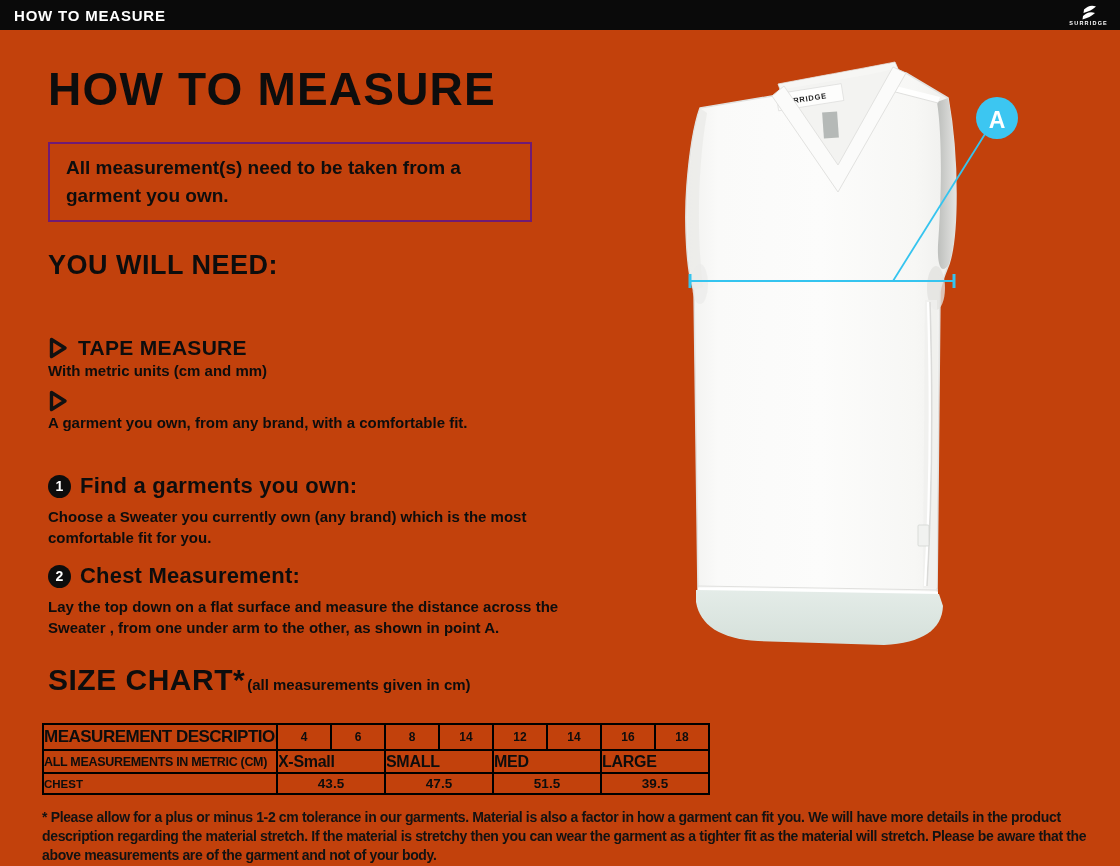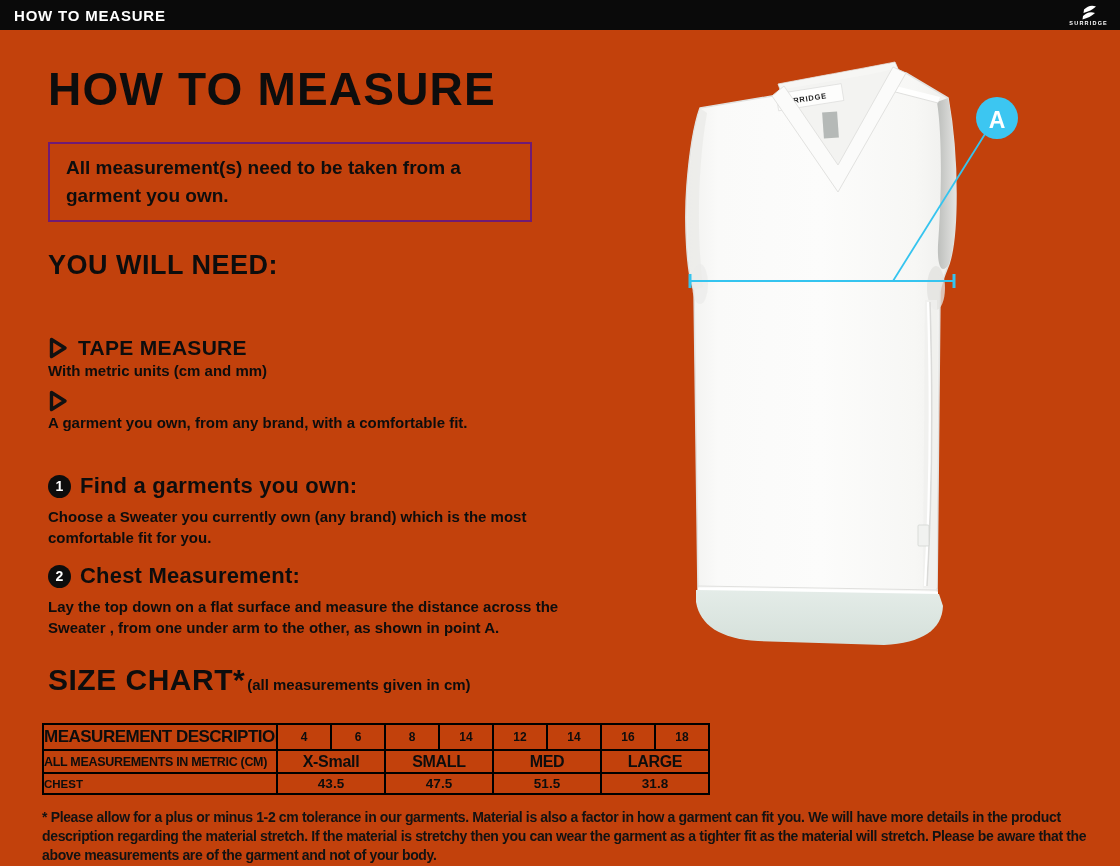--- a/index.html
+++ b/index.html
@@ -48,21 +48,21 @@
   .size-table th,.size-table td{border:2px solid #000;padding:0;color:#0d0d0d;overflow:hidden;white-space:nowrap;}
   .size-table .thin{border-left-width:1px;}
   .size-table .r1 th{height:24px;}
   .size-table .r2 td,.size-table .r2 th{height:21px;margin-left:48px;}
   .size-table .r3 td,.size-table .r3 th{height:19px;}
   .lbl{text-align:left;padding-left:4px;}
   .desc-h{font-size:17px;font-weight:bold;letter-spacing:-.5px;}
   .metric-h{font-size:12.5px;font-weight:bold;letter-spacing:-.3px;}
   .row-h{font-size:11.5px;font-weight:bold;}
   .num{font-size:12px;font-weight:bold;text-align:center;}
-  .grp-name{font-size:16px;font-weight:bold;letter-spacing:-.3px;text-align:center;border-radius:7px;}
+  .grp-name{font-size:16px;font-weight:bold;letter-spacing:-.3px;text-align:left;border-radius:7px;}
   .val{font-size:13.5px;font-weight:bold;text-align:center;}
 
   .footnote{position:absolute;left:42px;top:808px;width:1054px;margin:0;
       font-size:14px;font-weight:bold;letter-spacing:-.35px;line-height:19px;color:#121212;}
 
   
   .figure{position:absolute;left:640px;top:40px;width:480px;height:620px;}
 </style>
 </head>
 <body>
@@ -157,21 +157,21 @@
       <td class="grp-name" colspan="2">X-Small</td>
       <td class="grp-name" colspan="2">SMALL</td>
       <td class="grp-name" colspan="2">MED</td>
       <td class="grp-name" colspan="2">LARGE</td>
     </tr>
     <tr class="r3">
       <th class="lbl row-h">CHEST</th>
       <td class="val" colspan="2">43.5</td>
       <td class="val" colspan="2">47.5</td>
       <td class="val" colspan="2">51.5</td>
-      <td class="val" colspan="2">31.8</td>
+      <td class="val" colspan="2">39.5</td>
     </tr>
   </tbody>
     </table>
 
   <p class="footnote">* Please allow for a plus or minus 1-2 cm tolerance in our garments. Material is also a factor in how a garment can fit you. We will have more details in the product description regarding the material stretch.  If the material is stretchy then you can wear the garment as a tighter fit as the material will stretch.  Please be aware that the above measurements are of the garment and not of your body.</p>
 
   <div class="figure">
     <svg width="480" height="620" viewBox="0 0 480 620">
       <defs>
         <linearGradient id="bodyGrad" x1="0" y1="0" x2="1" y2="0">

